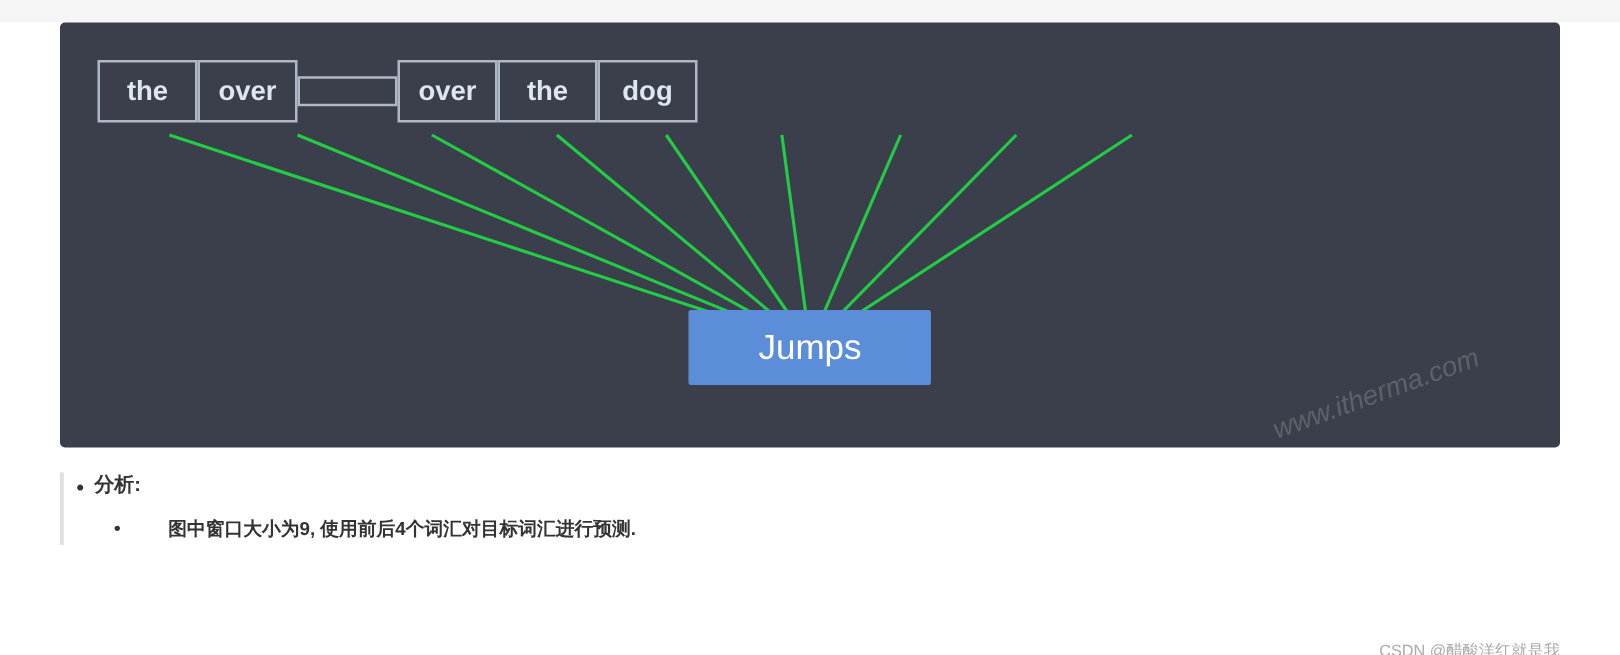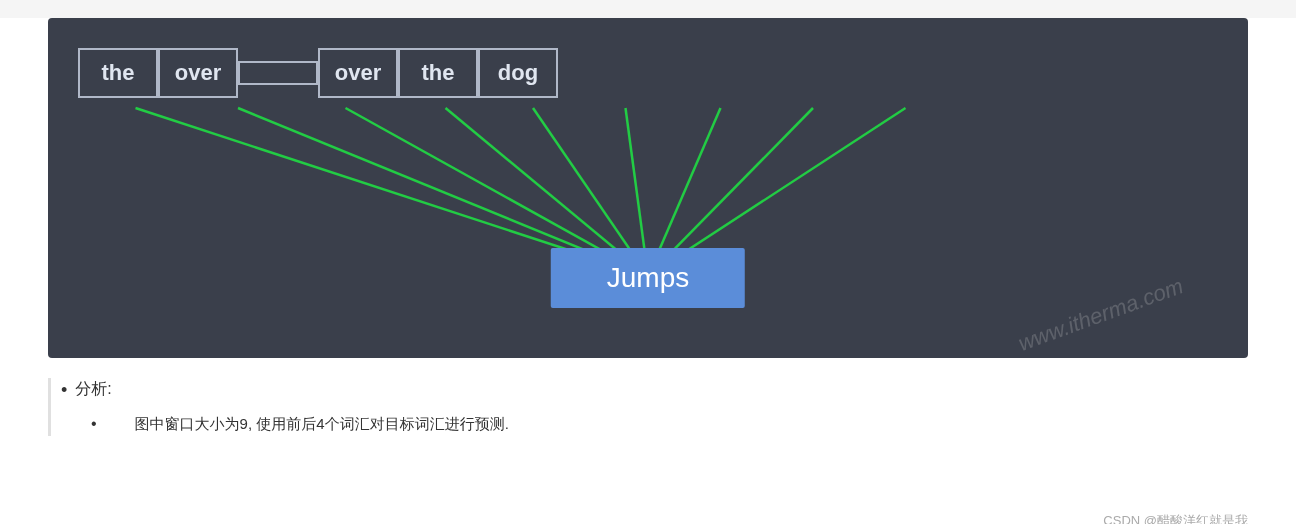--- a/index.html
+++ b/index.html
@@ -111,20 +111,21 @@
       color: #333;
       font-size: 18px;
       margin-right: 8px;
       line-height: 1.4;
     }
 
     .bullet-text {
       color: #333;
       font-size: 16px;
       line-height: 1.4;
+      font-weight: bold;
     }
 
     .bullet-sub {
       display: flex;
       align-items: flex-start;
       margin-left: 30px;
       margin-top: 6px;
     }
 
     .bullet-sub .bullet-dot {

